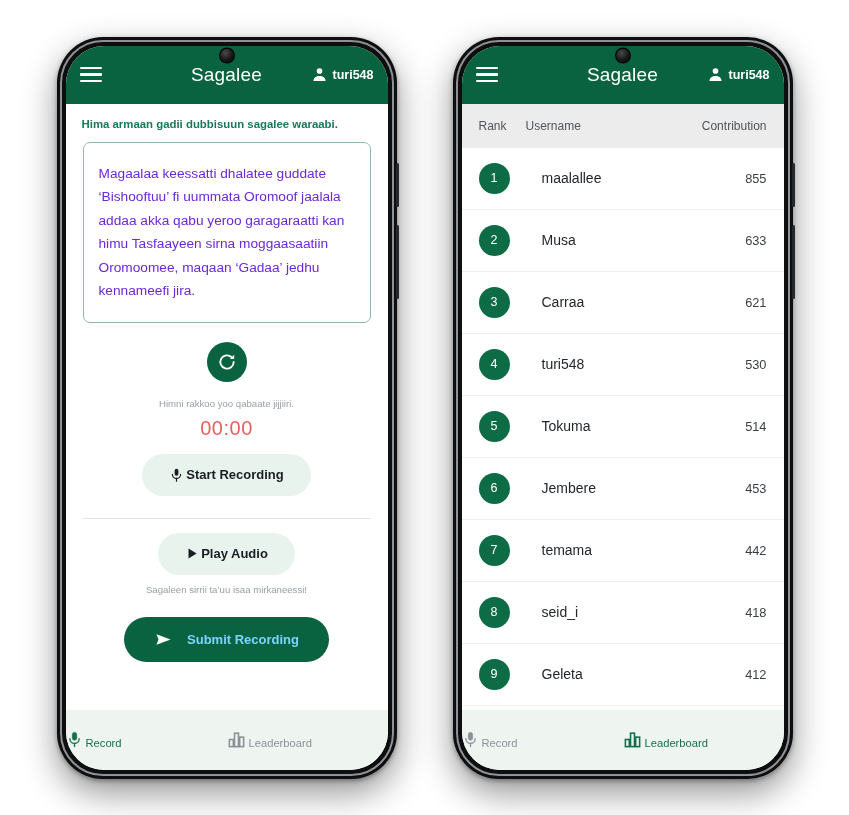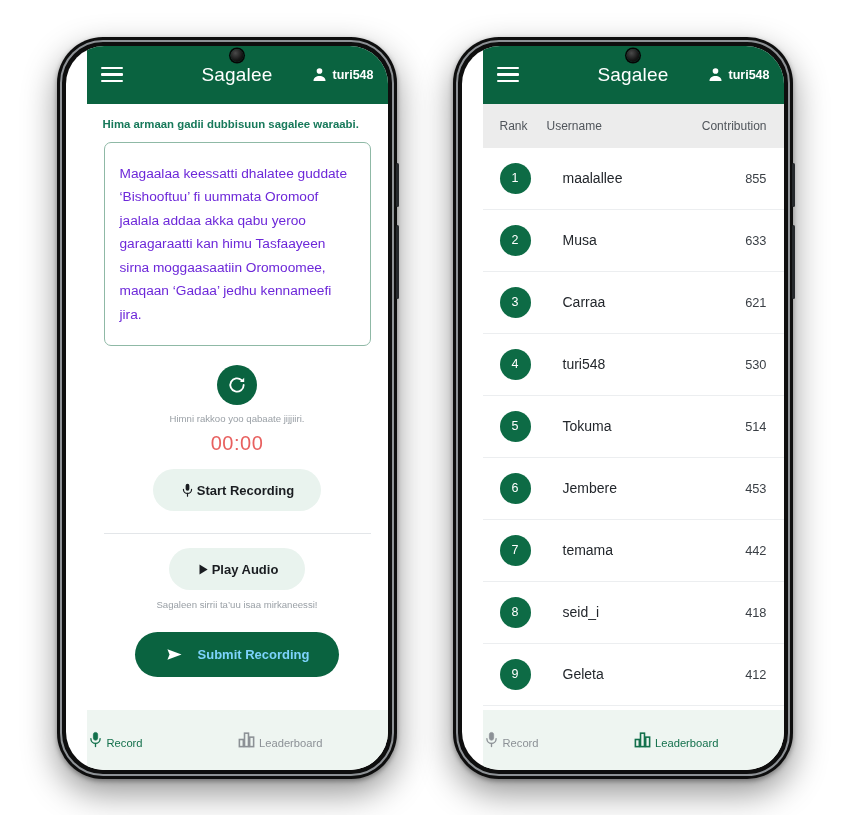--- a/index.html
+++ b/index.html
@@ -50,21 +50,20 @@
   .side-btn.vol   { top: 126px; height: 44px; }
 
   .screen {
     position: relative;
     width: 100%; height: 100%;
     background: #ffffff;
     border-radius: 38px;
     overflow: hidden;
     display: flex;
     flex-direction: column;
-    padding-left: 21px;
   }
 
   
   .appbar {
     position: relative;
     height: 58px;
     background: #0a6340;
     flex: none;
     display: flex;
     align-items: center;
@@ -131,21 +130,21 @@
   .refresh-wrap { display: flex; flex-direction: column; align-items: center; margin-top: 19px; }
   .refresh-btn {
     width: 40px; height: 40px; border-radius: 50%;
     background: #0a6340;
     display: flex; align-items: center; justify-content: center;
     cursor: pointer;
   }
   .hint {
     font-size: 9.6px;
     color: #9aa0a6;
-    margin-top: 8px;
+    margin-top: 16px;
     text-align: center;
   }
   .timer {
     text-align: center;
     color: #e8605f;
     font-size: 20px;
     margin-top: 8px;
     letter-spacing: .5px;
   }
 

